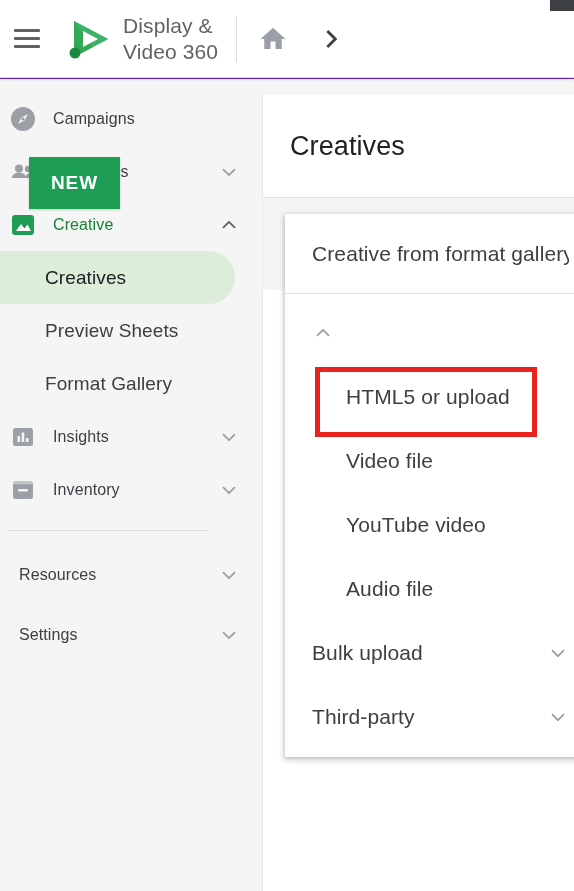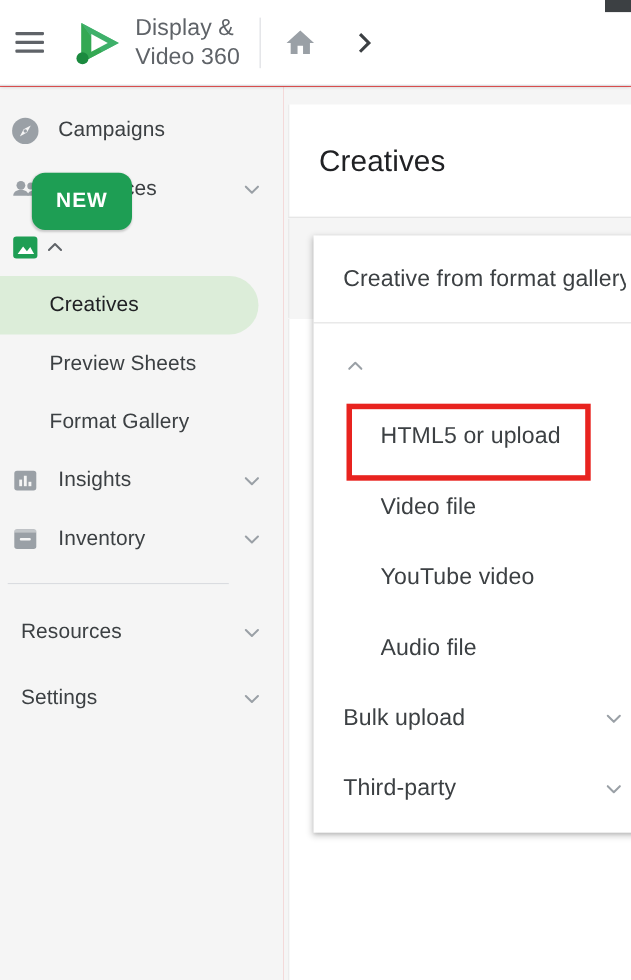--- a/index.html
+++ b/index.html
@@ -10,21 +10,21 @@
     overflow: hidden;
     background: #ffffff;
     font-family: "Liberation Sans", sans-serif;
     -webkit-font-smoothing: antialiased;
   }
 
   #app {
     position: relative;
     width: 574px;
     height: 891px;
-    background: #ef4444;
+    background: #6d28d9;
     overflow: hidden;
   }
 
   
   .topbar {
     position: absolute;
     top: 0; left: 0;
     width: 574px;
     height: 78px;
     background: #ffffff;
@@ -139,21 +139,21 @@
     width: 32px;
     height: 32px;
     flex: 0 0 32px;
     display: flex;
     align-items: center;
     justify-content: center;
   }
 
   .nav-label {
     margin-left: 14px;
-    font-size: 19px;
+    font-size: 16px;
     color: #3c4043;
     letter-spacing: 0.1px;
     flex: 1 1 auto;
     white-space: nowrap;
   }
   .nav-label.green { color: #188038; }
 
   .nav-caret {
     width: 22px;
     height: 22px;
@@ -253,21 +253,21 @@
   }
 
   .new-button {
     position: absolute;
     top: 157px;
     left: 29px;
     width: 91px;
     height: 52px;
     background: #1e9e54;
     border: none;
-    border-radius: 12px;
+    border-radius: 0;
     color: #ffffff;
     font-size: 19px;
     font-family: "Liberation Sans", sans-serif;
     font-weight: 700;
     letter-spacing: 0.9px;
     cursor: pointer;
     z-index: 20;
     box-shadow: 0 1px 2px rgba(0,0,0,0.18);
   }
 
@@ -409,20 +409,21 @@
       </span>
     </div>
 
     <div class="nav-item">
       <span class="nav-icon">
         <svg viewBox="0 0 28 28" width="28" height="28">
           <rect x="3" y="4" width="22" height="20" rx="3" fill="#1e9e54"></rect>
           <path d="M7 20 L12 13 L15.5 17.5 L18.5 13.5 L22 20 Z" fill="#ffffff"></path>
         </svg>
       </span>
+      <span class="nav-label green">Creative</span>
       <span class="nav-caret">
         <svg viewBox="0 0 24 24" width="22" height="22">
           <path d="M6 14.5 L12 8.5 L18 14.5" fill="none" stroke="#5f6368" stroke-width="2" stroke-linecap="round" stroke-linejoin="round"></path>
         </svg>
       </span>
     </div>
 
     <div class="sub-item active">
       <span class="sub-label">Creatives</span>
     </div>

